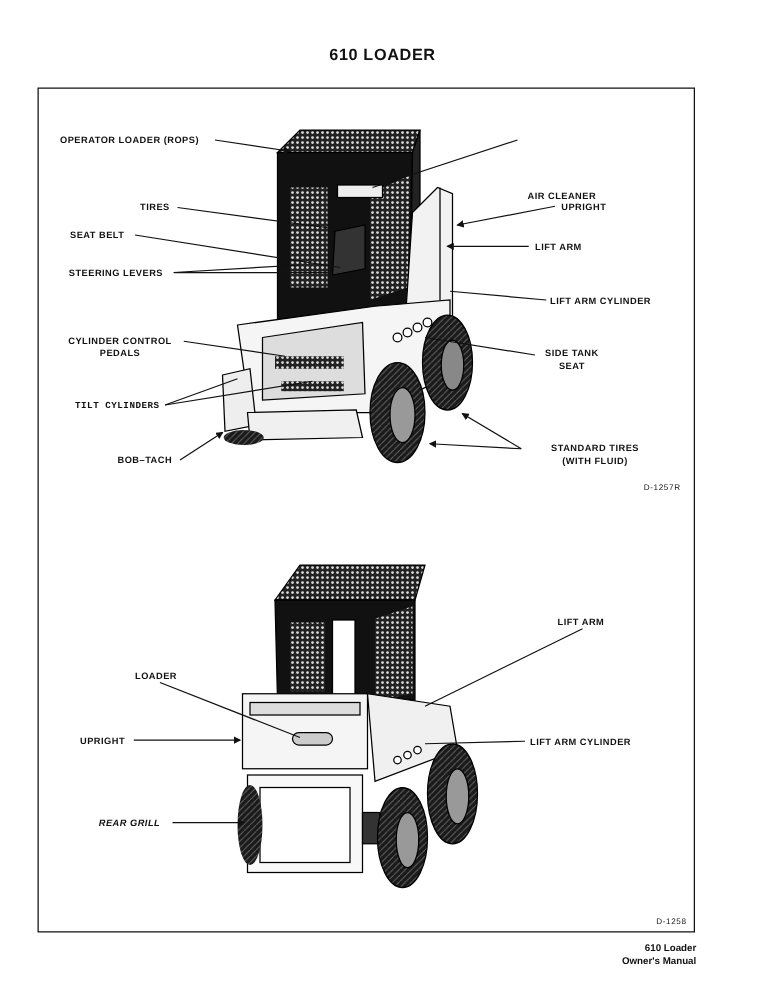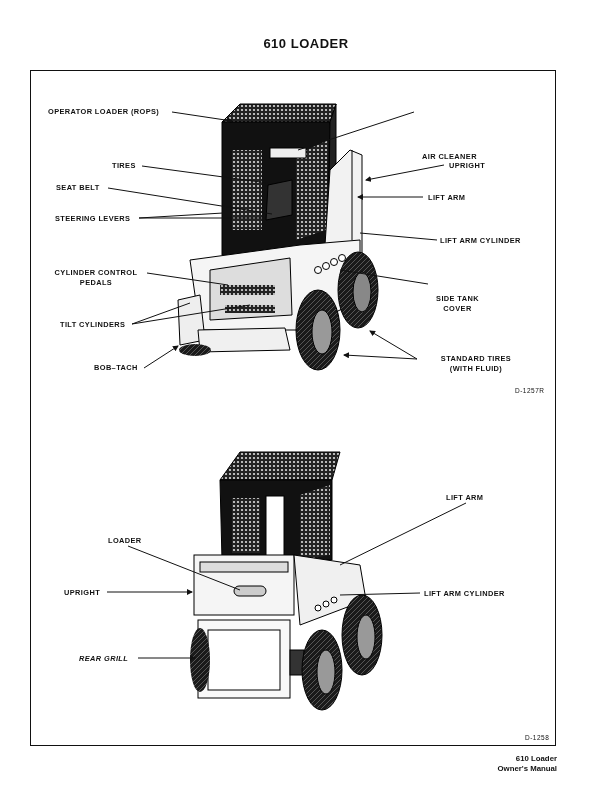--- a/index.html
+++ b/index.html
@@ -125,30 +125,30 @@
 </svg>
 
 <div class="lbl" style="left:48px;top:107px;">OPERATOR LOADER (ROPS)</div>
 <div class="lbl" style="left:112px;top:161px;">TIRES</div>
 <div class="lbl" style="left:56px;top:183px;">SEAT BELT</div>
 <div class="lbl" style="left:55px;top:214px;">STEERING LEVERS</div>
 <div class="lbl c" style="left:46px;top:268px;width:100px;">
   <div>CYLINDER CONTROL</div>
   <div>PEDALS</div>
 </div>
-<div class="lbl" style="left:60px;top:320px;">TILT CYLINDERS</div>
+<div class="lbl" style="left:60px;top:320px;font-family:Liberation Mono, monospace;">TILT CYLINDERS</div>
 <div class="lbl" style="left:94px;top:363px;">BOB–TACH</div>
 
 <div class="lbl" style="left:422px;top:108px;margin-top:44px;">AIR CLEANER</div>
 <div class="lbl" style="left:449px;top:161px;">UPRIGHT</div>
 <div class="lbl" style="left:428px;top:193px;">LIFT ARM</div>
 <div class="lbl" style="left:440px;top:236px;">LIFT ARM CYLINDER</div>
-<div class="lbl c" style="left:420px;top:294px;width:75px;">
+<div class="lbl c" style="left:420px;top:278px;width:75px;">
   <div>SIDE TANK</div>
-  <div>COVER</div>
+  <div>SEAT</div>
 </div>
 <div class="lbl c" style="left:431px;top:354px;width:90px;">
   <div>STANDARD TIRES</div>
   <div>(WITH FLUID)</div>
 </div>
 <div class="fig" style="left:515px;top:387px;">D-1257R</div>
 
 <div class="lbl" style="left:108px;top:536px;">LOADER</div>
 <div class="lbl" style="left:64px;top:588px;">UPRIGHT</div>
 <div class="lbl" style="left:79px;top:654px;font-style:italic;">REAR GRILL</div>

